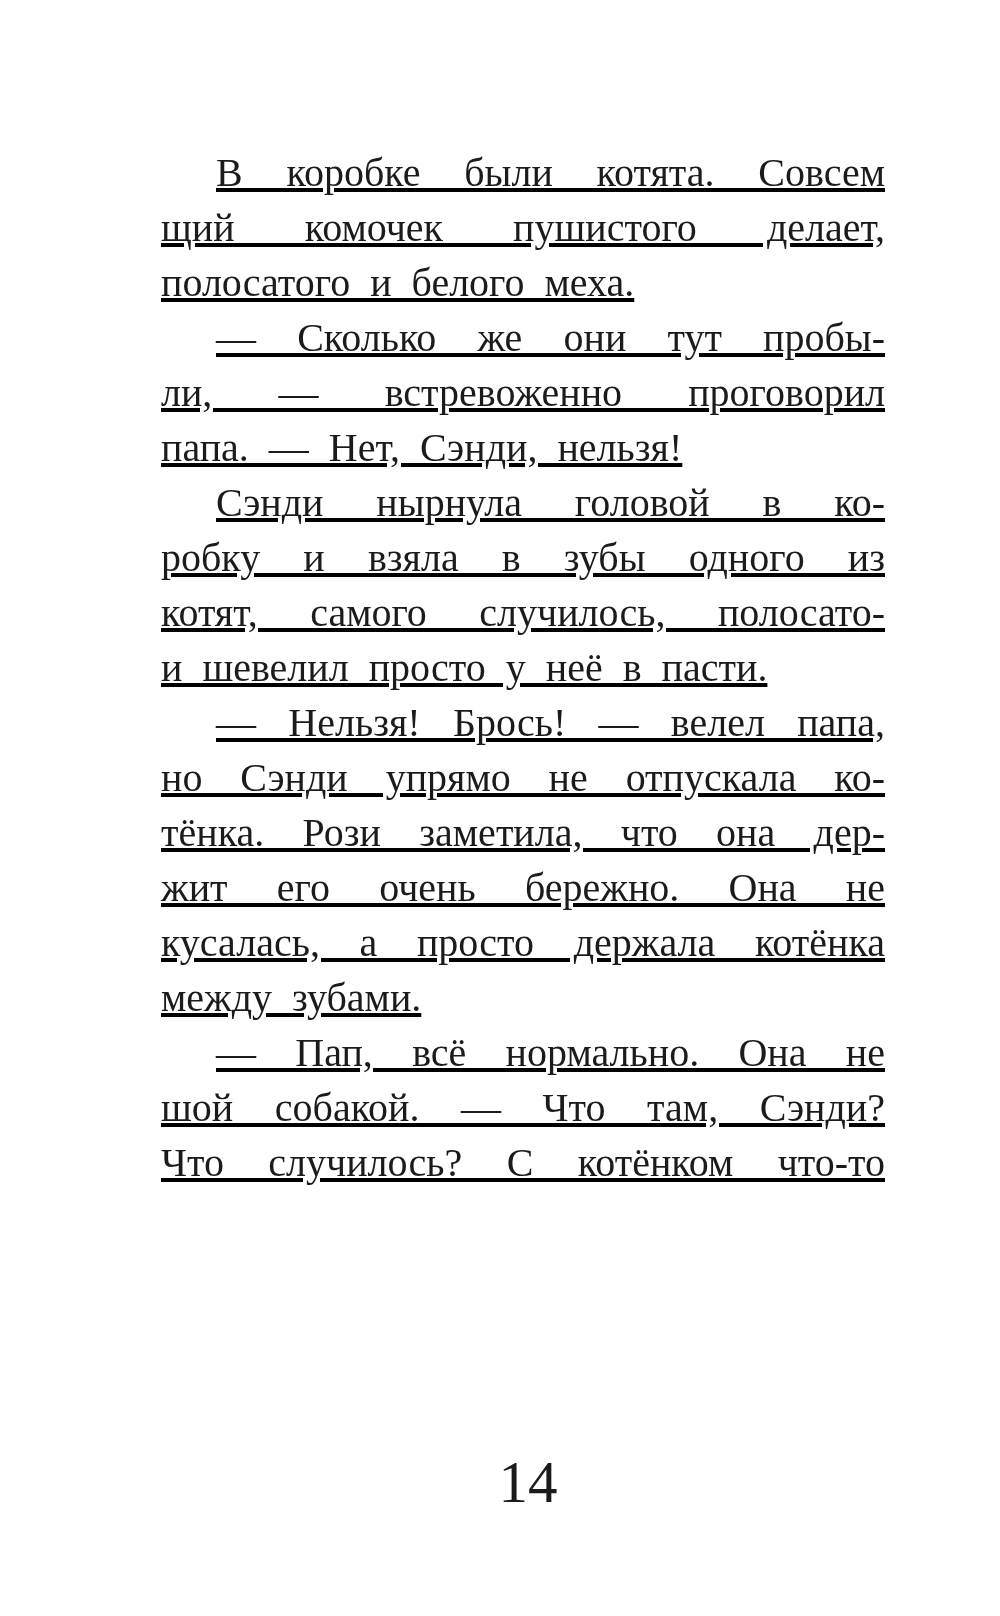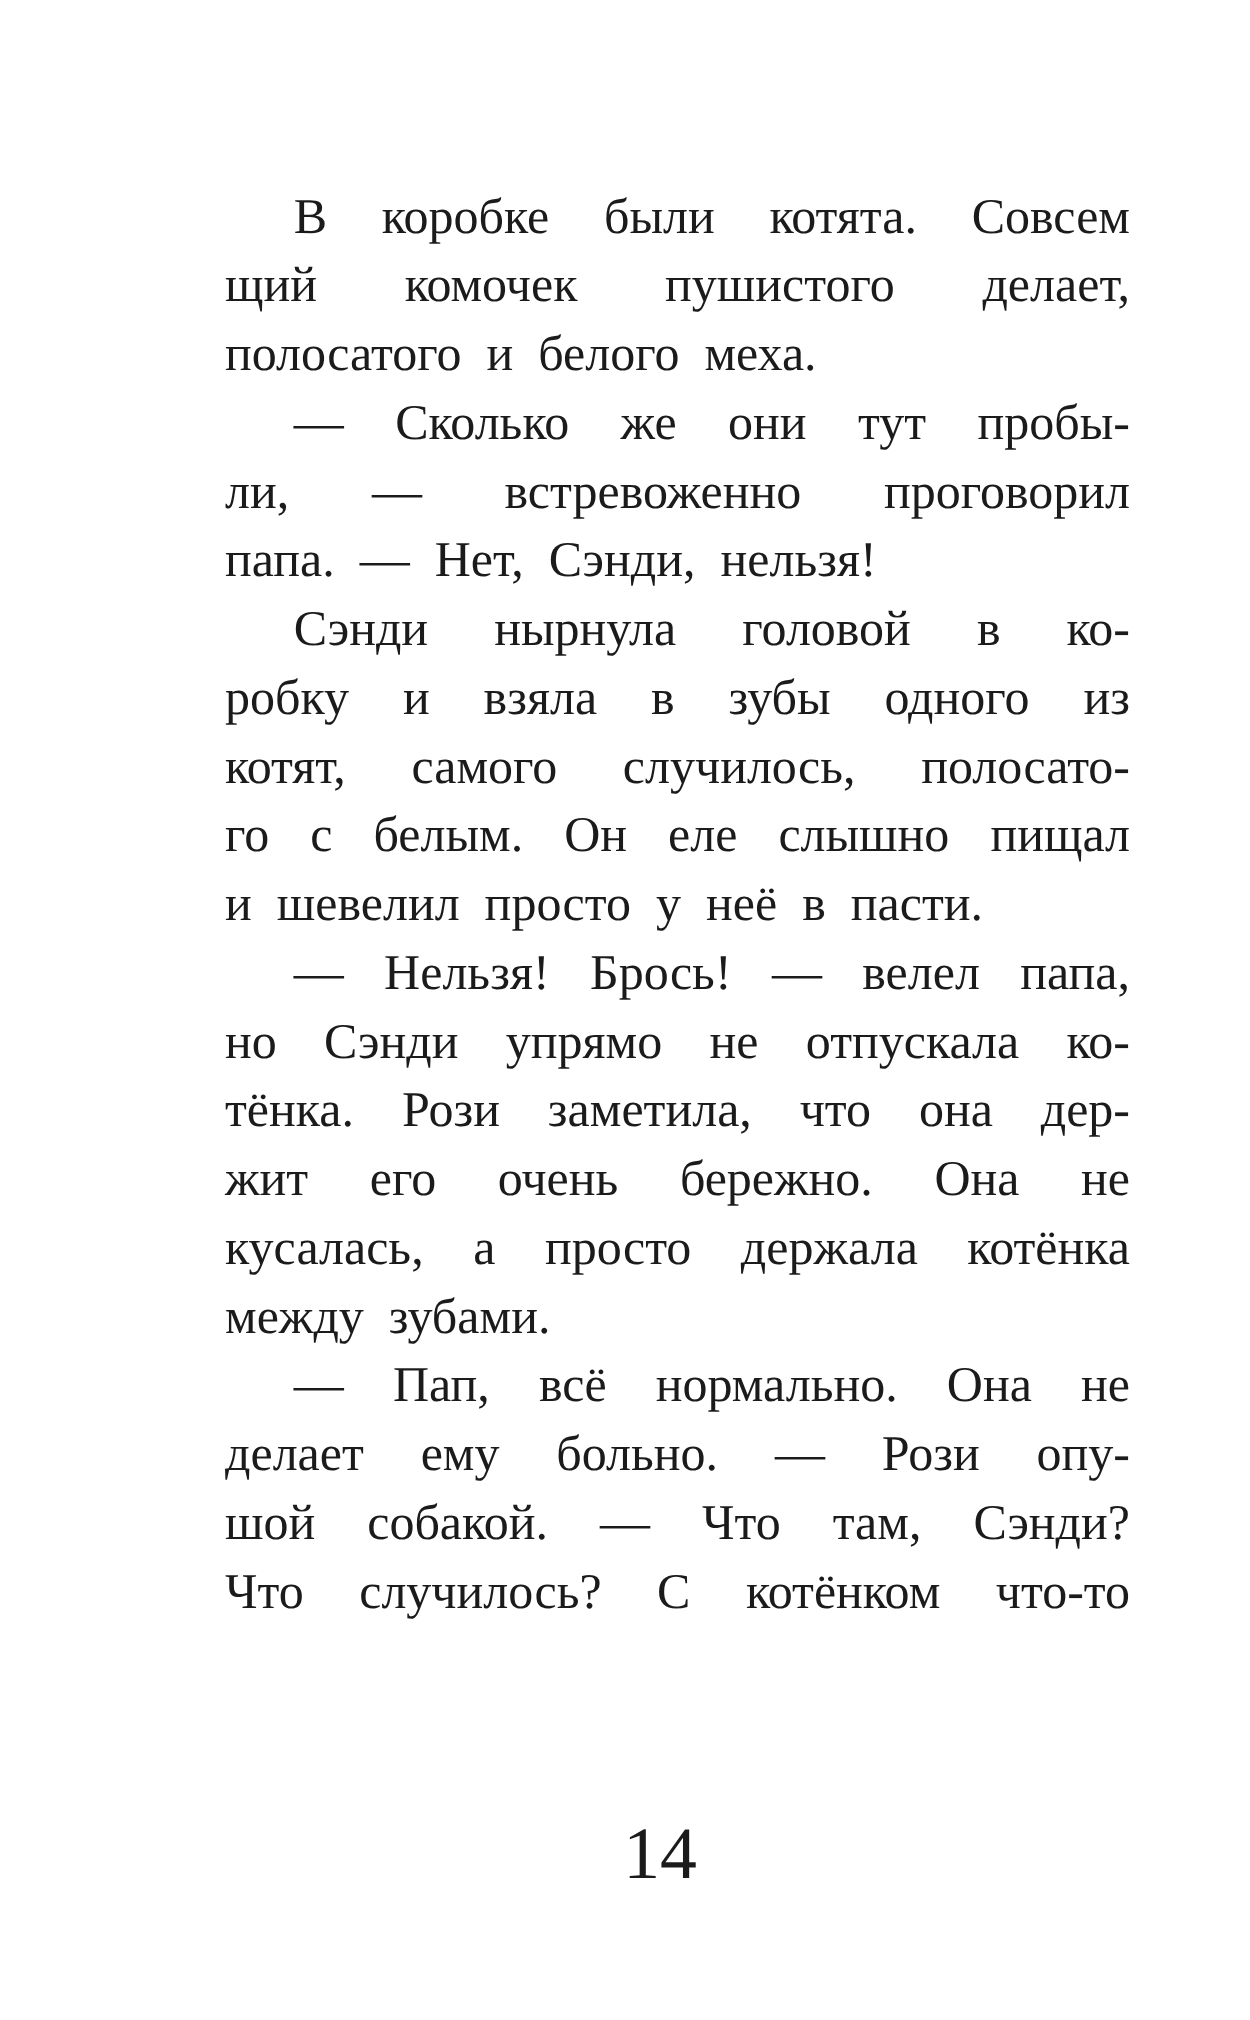--- a/index.html
+++ b/index.html
@@ -9,23 +9,24 @@
   }
   .page {
     position: relative;
     width: 1000px;
     height: 1616px;
     background: #ffffff;
     overflow: hidden;
   }
   .text-block {
     position: absolute;
-    left: 180px;
+    left: 161px;
     top: 145px;
     width: 724px;
+    text-decoration: underline;
   }
   .line {
     font-family: "Liberation Serif", "DejaVu Serif", serif;
     font-size: 40px;
     line-height: 55px;
     height: 55px;
     color: #1b1b1b;
     text-align: justify;
     text-align-last: justify;
     text-justify: inter-word;
@@ -58,27 +59,25 @@
   <div class="text-block">
       <div class="line indent">В коробке были котята. Совсем</div>
       <div class="line">щий комочек пушистого делает,</div>
       <div class="line endpara">полосатого и белого меха.</div>
       <div class="line indent">— Сколько же они тут пробы-</div>
       <div class="line">ли, — встревоженно проговорил</div>
       <div class="line endpara">папа. — Нет, Сэнди, нельзя!</div>
       <div class="line indent">Сэнди нырнула головой в ко-</div>
       <div class="line">робку и взяла в зубы одного из</div>
       <div class="line">котят, самого случилось, полосато-</div>
-      <div class="line">го с белым. Он еле слышно пищал</div>
       <div class="line endpara">и шевелил просто у неё в пасти.</div>
       <div class="line indent">— Нельзя! Брось! — велел папа,</div>
       <div class="line">но Сэнди упрямо не отпускала ко-</div>
       <div class="line">тёнка. Рози заметила, что она дер-</div>
       <div class="line">жит его очень бережно. Она не</div>
       <div class="line">кусалась, а просто держала котёнка</div>
       <div class="line endpara">между зубами.</div>
       <div class="line indent">— Пап, всё нормально. Она не</div>
-      <div class="line">делает ему больно. — Рози опу-</div>
       <div class="line">шой собакой. — Что там, Сэнди?</div>
       <div class="line">Что случилось? С котёнком что-то</div>
     </div>
   <div class="page-number">14</div>
 </div>
 
 </body></html>

